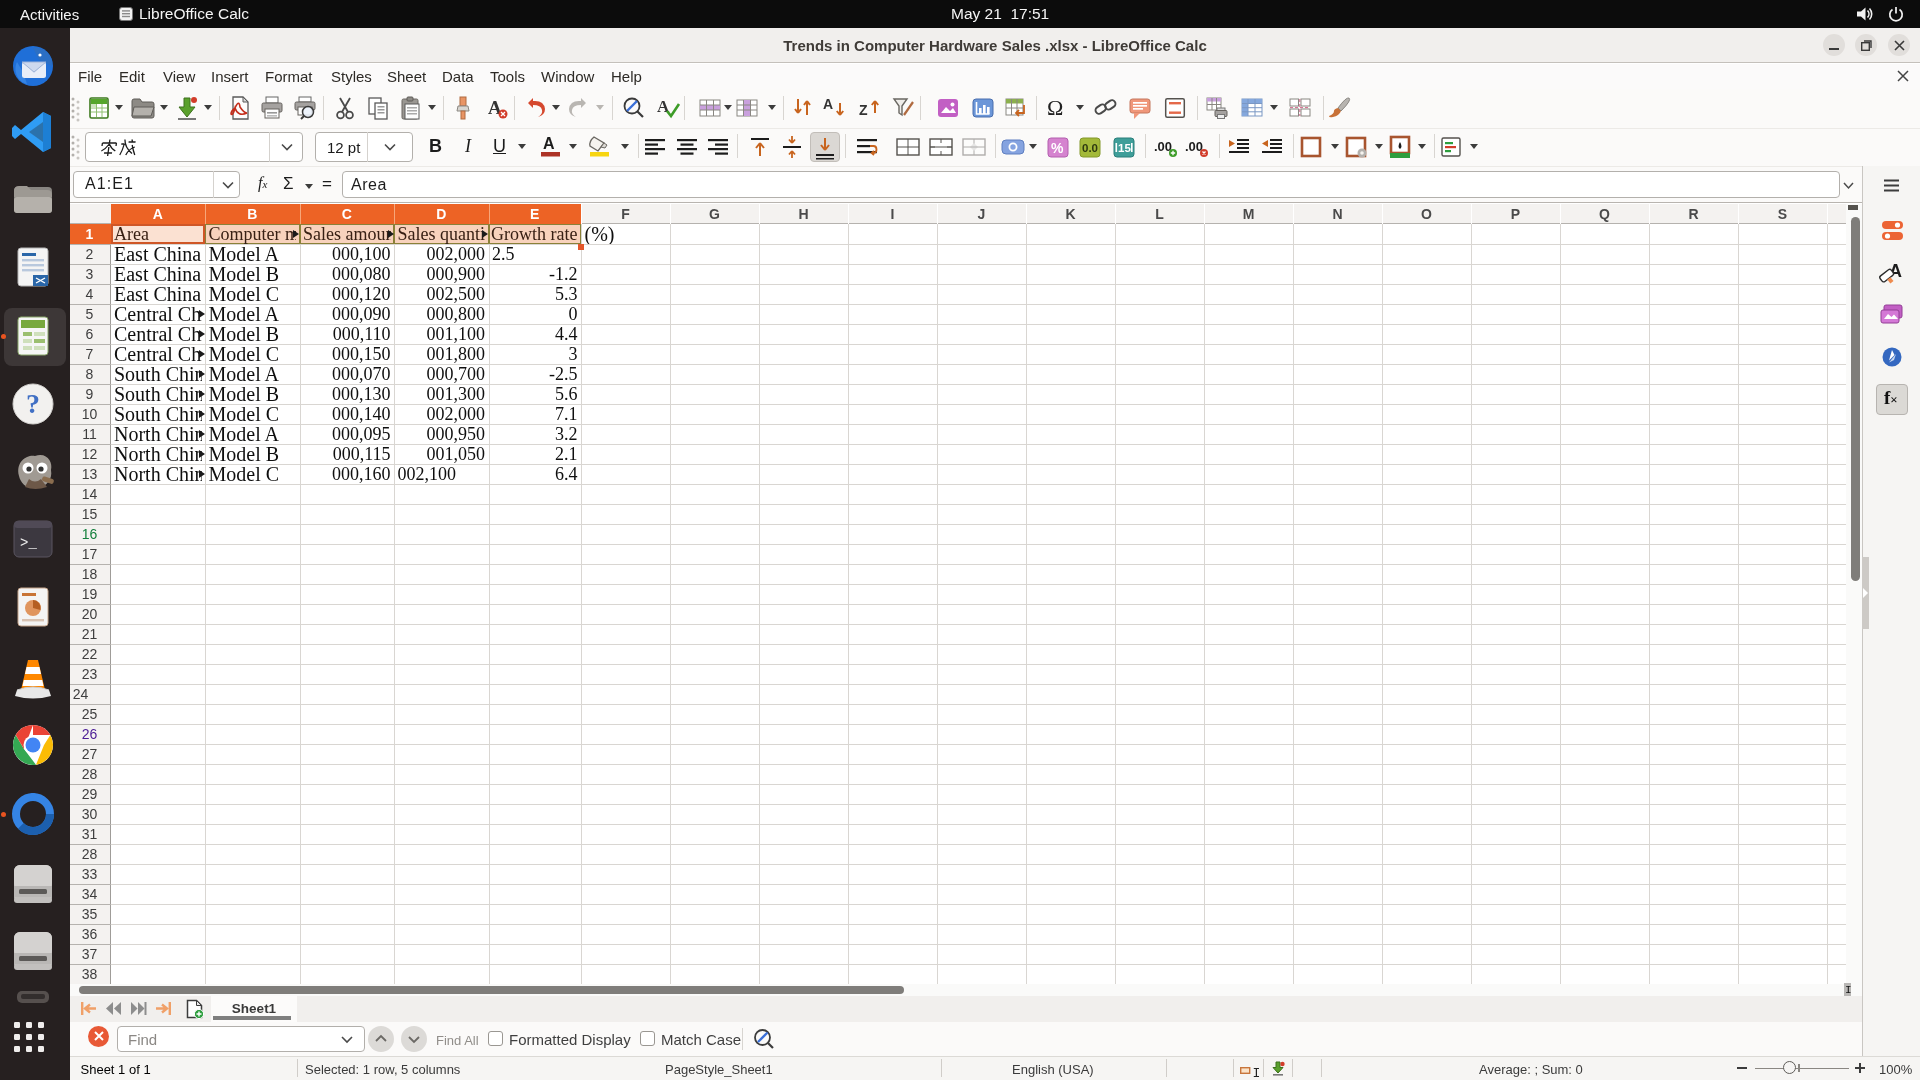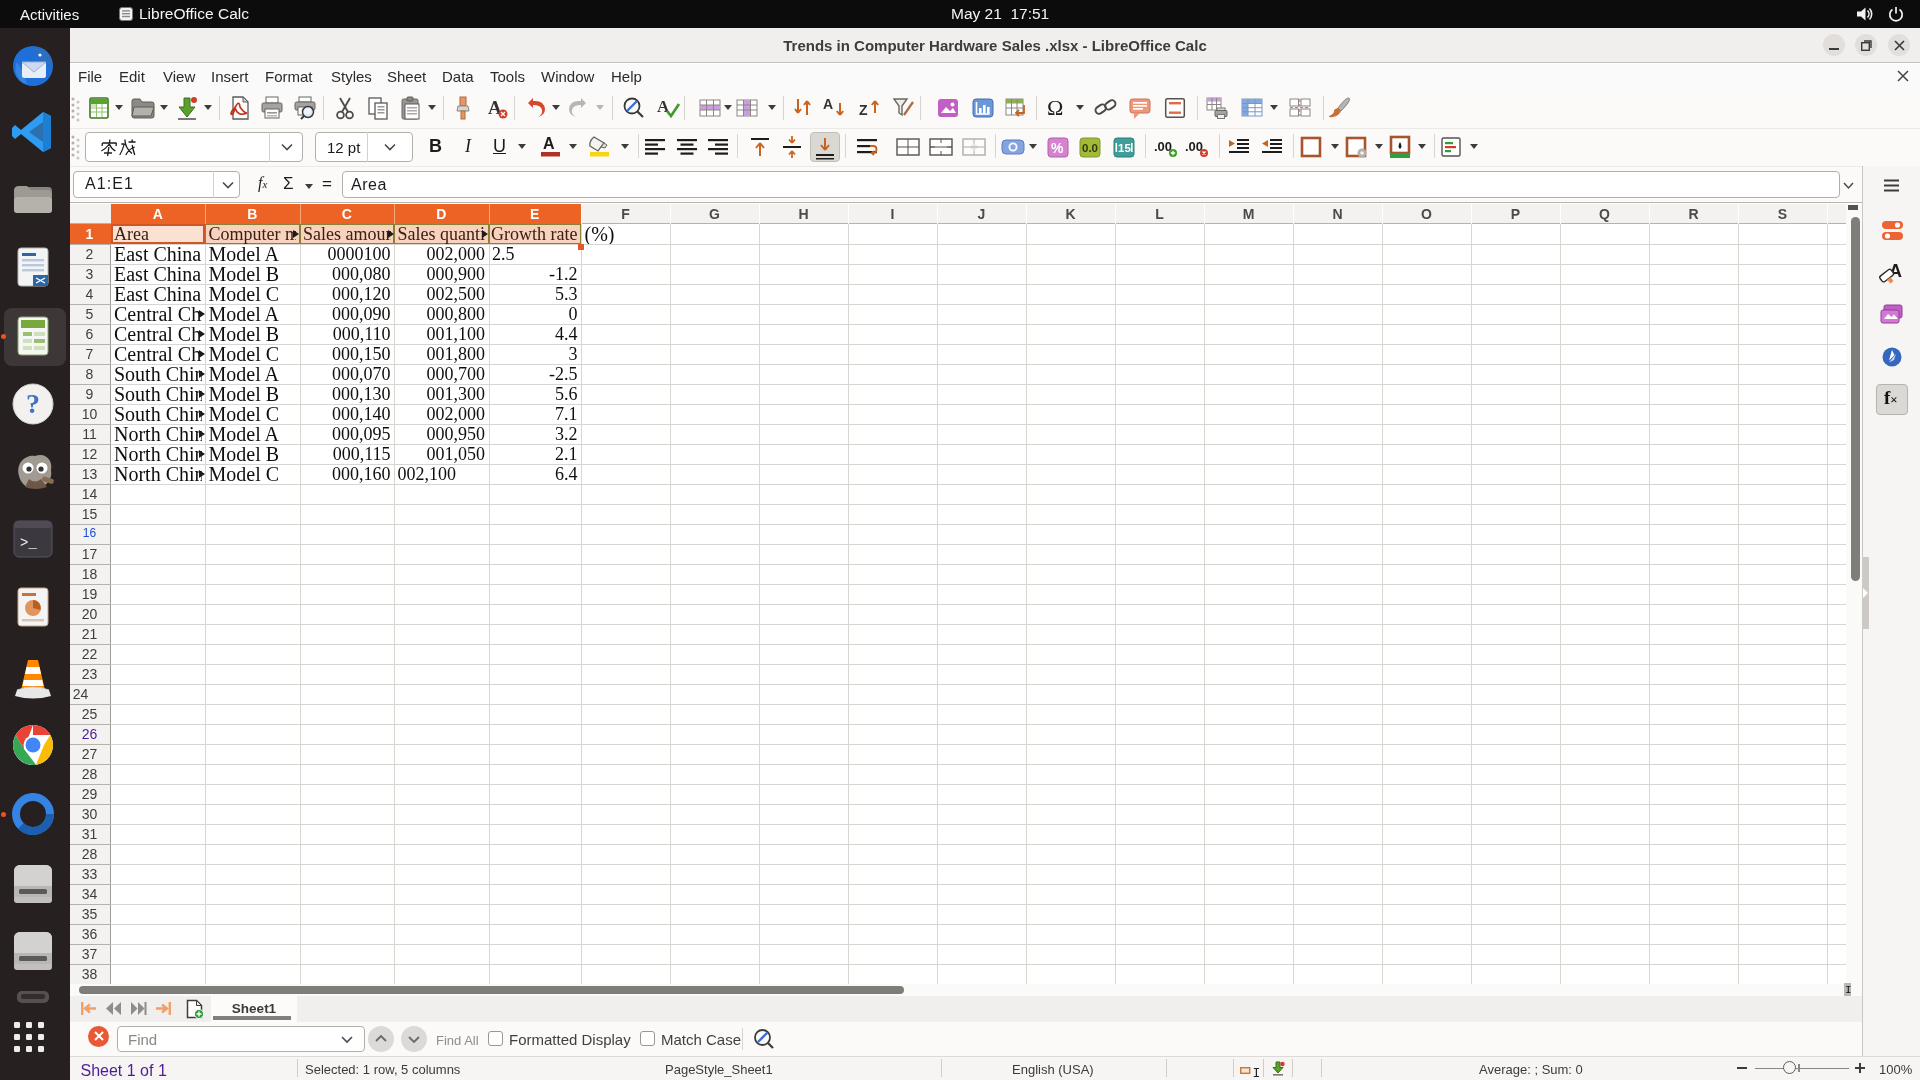--- a/index.html
+++ b/index.html
@@ -692,21 +692,21 @@
 <div class="t" style="left:70px;top:426.0px;width:39px;text-align:center;font-size:14px;color:#3e3e3e">11</div>
 <div class="abs" style="left:70px;top:443.5px;width:40.5px;height:1px;background:#b5b2ae"></div>
 <div class="t" style="left:70px;top:446.0px;width:39px;text-align:center;font-size:14px;color:#3e3e3e">12</div>
 <div class="abs" style="left:70px;top:463.5px;width:40.5px;height:1px;background:#b5b2ae"></div>
 <div class="t" style="left:70px;top:466.0px;width:39px;text-align:center;font-size:14px;color:#3e3e3e">13</div>
 <div class="abs" style="left:70px;top:483.5px;width:40.5px;height:1px;background:#b5b2ae"></div>
 <div class="t" style="left:70px;top:486.0px;width:39px;text-align:center;font-size:14px;color:#3e3e3e">14</div>
 <div class="abs" style="left:70px;top:503.5px;width:40.5px;height:1px;background:#b5b2ae"></div>
 <div class="t" style="left:70px;top:506.0px;width:39px;text-align:center;font-size:14px;color:#3e3e3e">15</div>
 <div class="abs" style="left:70px;top:523.5px;width:40.5px;height:1px;background:#b5b2ae"></div>
-<div class="t" style="left:70px;top:526.0px;width:39px;text-align:center;font-size:12px;color:#1d4ed8">16</div>
+<div class="t" style="left:70px;top:526.0px;width:39px;text-align:center;font-size:14px;color:#15803d">16</div>
 <div class="abs" style="left:70px;top:543.5px;width:40.5px;height:1px;background:#b5b2ae"></div>
 <div class="t" style="left:70px;top:546.0px;width:39px;text-align:center;font-size:14px;color:#3e3e3e">17</div>
 <div class="abs" style="left:70px;top:563.5px;width:40.5px;height:1px;background:#b5b2ae"></div>
 <div class="t" style="left:70px;top:566.0px;width:39px;text-align:center;font-size:14px;color:#3e3e3e">18</div>
 <div class="abs" style="left:70px;top:583.5px;width:40.5px;height:1px;background:#b5b2ae"></div>
 <div class="t" style="left:70px;top:586.0px;width:39px;text-align:center;font-size:14px;color:#3e3e3e">19</div>
 <div class="abs" style="left:70px;top:603.5px;width:40.5px;height:1px;background:#b5b2ae"></div>
 <div class="t" style="left:70px;top:606.0px;width:39px;text-align:center;font-size:14px;color:#3e3e3e">20</div>
 <div class="abs" style="left:70px;top:623.5px;width:40.5px;height:1px;background:#b5b2ae"></div>
 <div class="t" style="left:70px;top:626.0px;width:39px;text-align:center;font-size:14px;color:#3e3e3e">21</div>
@@ -818,21 +818,21 @@
     <polygon points="0,0 6,4 0,8" fill="#1a1a1a"></polygon>
   </svg>
 <div class="t" style="left:397.5px;top:224.0px;width:87.5px;overflow:hidden;text-align:left;font-family:'Liberation Serif',serif;font-size:18px;color:#382014;line-height:20px">Sales quantity</div>
 <svg style="left:482.0px;top:230.0px" width="6" height="8">
     <polygon points="0,0 6,4 0,8" fill="#1a1a1a"></polygon>
   </svg>
 <div class="t" style="left:491.0px;top:224.0px;width:89.0px;overflow:hidden;text-align:left;font-family:'Liberation Serif',serif;font-size:18px;color:#382014;line-height:20px">Growth rate</div>
 <div class="t" style="left:584.5px;top:224.0px;width:82.0px;overflow:hidden;text-align:left;font-family:'Liberation Serif',serif;font-size:20px;color:#0f0f0f;line-height:20px">(%)</div>
 <div class="t" style="left:114.0px;top:244.0px;width:87.5px;overflow:hidden;text-align:left;font-family:'Liberation Serif',serif;font-size:20px;color:#0f0f0f;line-height:20px">East China</div>
 <div class="t" style="left:208.5px;top:244.0px;width:87.5px;overflow:hidden;text-align:left;font-family:'Liberation Serif',serif;font-size:20px;color:#0f0f0f;line-height:20px">Model A</div>
-<div class="t" style="left:303.0px;top:244.0px;width:87.5px;overflow:hidden;text-align:right;font-family:'Liberation Serif',serif;font-size:18px;color:#0f0f0f;line-height:20px">0000100</div>
+<div class="t" style="left:303.0px;top:244.0px;width:87.5px;overflow:hidden;text-align:right;font-family:'Liberation Serif',serif;font-size:18px;color:#0f0f0f;line-height:20px">000,100</div>
 <div class="t" style="left:397.5px;top:244.0px;width:87.5px;overflow:hidden;text-align:right;font-family:'Liberation Serif',serif;font-size:18px;color:#0f0f0f;line-height:20px">002,000</div>
 <div class="t" style="left:492.0px;top:244.0px;width:85.5px;overflow:hidden;text-align:left;font-family:'Liberation Serif',serif;font-size:18px;color:#0f0f0f;line-height:20px">2.5</div>
 <div class="t" style="left:114.0px;top:264.0px;width:87.5px;overflow:hidden;text-align:left;font-family:'Liberation Serif',serif;font-size:20px;color:#0f0f0f;line-height:20px">East China</div>
 <div class="t" style="left:208.5px;top:264.0px;width:87.5px;overflow:hidden;text-align:left;font-family:'Liberation Serif',serif;font-size:20px;color:#0f0f0f;line-height:20px">Model B</div>
 <div class="t" style="left:303.0px;top:264.0px;width:87.5px;overflow:hidden;text-align:right;font-family:'Liberation Serif',serif;font-size:18px;color:#0f0f0f;line-height:20px">000,080</div>
 <div class="t" style="left:397.5px;top:264.0px;width:87.5px;overflow:hidden;text-align:right;font-family:'Liberation Serif',serif;font-size:18px;color:#0f0f0f;line-height:20px">000,900</div>
 <div class="t" style="left:492.0px;top:264.0px;width:85.5px;overflow:hidden;text-align:right;font-family:'Liberation Serif',serif;font-size:18px;color:#0f0f0f;line-height:20px">-1.2</div>
 <div class="t" style="left:114.0px;top:284.0px;width:87.5px;overflow:hidden;text-align:left;font-family:'Liberation Serif',serif;font-size:20px;color:#0f0f0f;line-height:20px">East China</div>
 <div class="t" style="left:208.5px;top:284.0px;width:87.5px;overflow:hidden;text-align:left;font-family:'Liberation Serif',serif;font-size:20px;color:#0f0f0f;line-height:20px">Model C</div>
 <div class="t" style="left:303.0px;top:284.0px;width:87.5px;overflow:hidden;text-align:right;font-family:'Liberation Serif',serif;font-size:18px;color:#0f0f0f;line-height:20px">000,120</div>
@@ -967,21 +967,21 @@
 <div class="t" style="left:509px;top:1031px;font-size:15px;color:#3f3f3f">Formatted Display</div>
 <div class="abs" style="left:640px;top:1031px;width:15px;height:15px;background:#fff;border:1px solid #9a9792;border-radius:3px"></div>
 <div class="t" style="left:661px;top:1031px;font-size:15px;color:#3f3f3f">Match Case</div>
 <div class="abs" style="left:742px;top:1028px;width:1px;height:22px;background:#d8d5d1"></div>
 <svg style="left:753px;top:1028px" width="22" height="22">
     <circle cx="9.5" cy="9.5" r="7.5" fill="none" stroke="#3c3c3c" stroke-width="1.8"></circle>
     <line x1="15" y1="15" x2="20" y2="20" stroke="#3c3c3c" stroke-width="2.2"></line>
     <line x1="14.5" y1="4.5" x2="5" y2="14" stroke="#3a6fd8" stroke-width="2.4"></line>
   </svg>
 <div class="abs" style="left:70px;top:1056px;width:1850px;height:24px;background:#f6f5f3;border-top:1px solid #dcdad6"></div>
-<div class="t" style="left:80.5px;top:1061.5px;font-size:16px;color:#4c1d95">Sheet 1 of 1</div>
+<div class="t" style="left:80.5px;top:1061.5px;font-size:13px;color:#000000">Sheet 1 of 1</div>
 <div class="t" style="left:305px;top:1061.5px;font-size:13px;color:#3b3b3b">Selected: 1 row, 5 columns</div>
 <div class="t" style="left:665px;top:1061.5px;font-size:13px;color:#3b3b3b">PageStyle_Sheet1</div>
 <div class="t" style="left:1012px;top:1061.5px;font-size:13px;color:#3b3b3b">English (USA)</div>
 <div class="t" style="left:1479px;top:1061.5px;font-size:13px;color:#3b3b3b">Average: ; Sum: 0</div>
 <div class="abs" style="left:297px;top:1059px;width:1px;height:18px;background:#d0cdc9"></div>
 <div class="abs" style="left:941px;top:1059px;width:1px;height:18px;background:#d0cdc9"></div>
 <div class="abs" style="left:1166px;top:1059px;width:1px;height:18px;background:#d0cdc9"></div>
 <div class="abs" style="left:1233px;top:1059px;width:1px;height:18px;background:#d0cdc9"></div>
 <div class="abs" style="left:1263px;top:1059px;width:1px;height:18px;background:#d0cdc9"></div>
 <div class="abs" style="left:1292px;top:1059px;width:1px;height:18px;background:#d0cdc9"></div>

